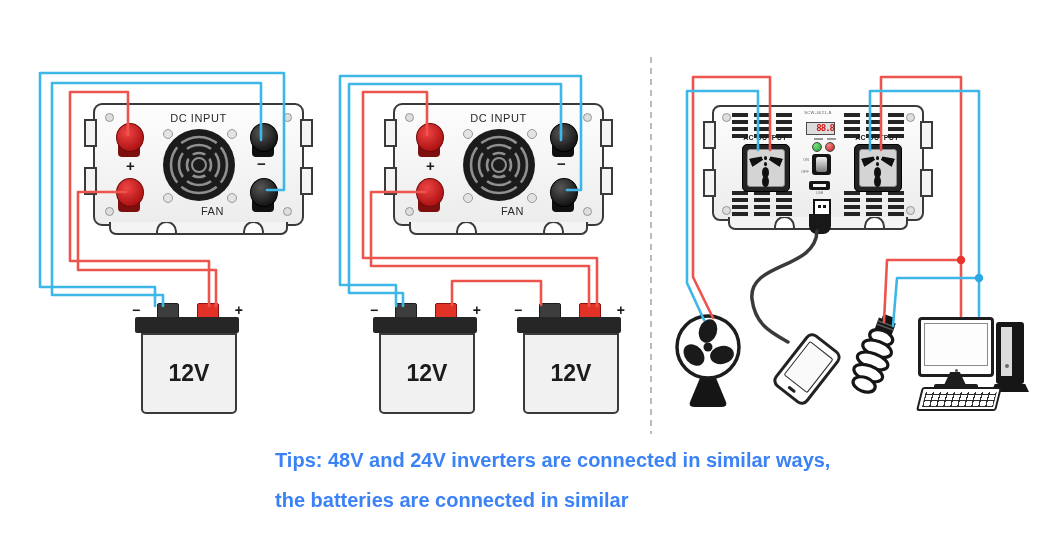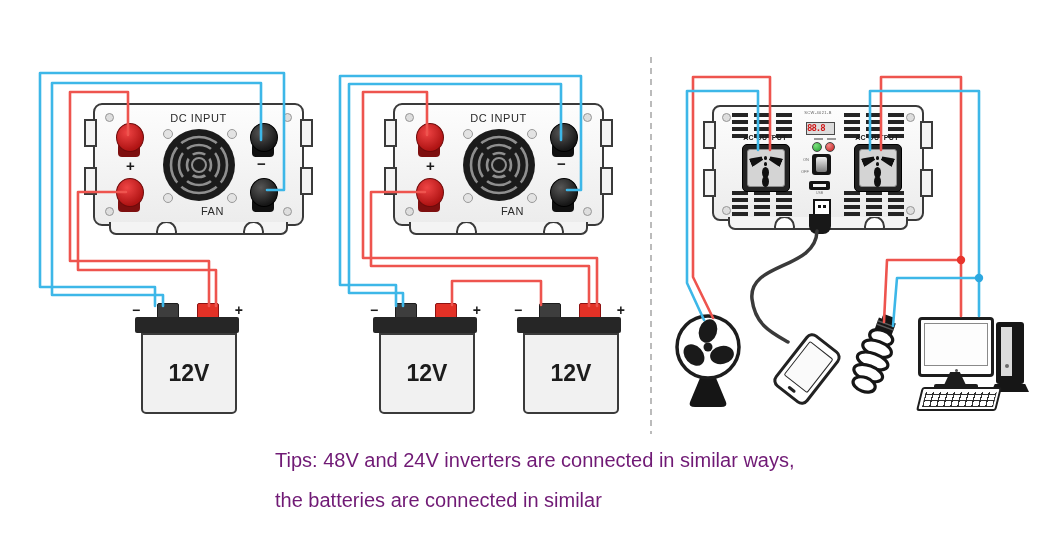--- a/index.html
+++ b/index.html
@@ -1,21 +1,21 @@
 <!DOCTYPE html>
 <html><head>
 <meta charset="utf-8">
 <style>
   html,body{margin:0;padding:0;background:#fff;}
   .stage{position:relative;width:1060px;height:560px;background:#ffffff;overflow:hidden;
          font-family:"Liberation Sans",sans-serif;color:#111;}
 
   
   .sec-title{position:absolute;top:33px;font-size:21px;letter-spacing:.2px;color:#0d0d0d;white-space:nowrap;}
-  .tips-line{position:absolute;left:275px;font-size:20px;color:#701a75;white-space:nowrap;}
+  .tips-line{position:absolute;left:275px;font-size:20px;color:#3b82f6;white-space:nowrap;font-weight:bold;}
 
   
   .dc-inv{position:absolute;width:207px;height:119px;background:linear-gradient(#fdfdfd,#ececec);
           border:2px solid #3a3a3a;border-radius:9px;}
   .tab{position:absolute;width:9px;height:24px;background:#f4f4f4;border:2px solid #3a3a3a;}
   .tab.l{left:-11px;} .tab.r{right:-11px;}
   .tab.t{top:14px;} .tab.b{top:62px;}
   .feet{position:absolute;left:14px;right:14px;bottom:-11px;height:11px;background:#f4f4f4;
         border:2px solid #3a3a3a;border-top:none;border-radius:0 0 7px 7px;overflow:hidden;}
   .notch{position:absolute;bottom:-9px;width:17px;height:17px;border-radius:50%;background:#fff;border:2px solid #3a3a3a;}
@@ -53,21 +53,21 @@
   .socket{position:absolute;width:46px;height:46px;background:#232323;border-radius:5px;border:1px solid #000;}
   .socket-face{position:absolute;inset:4px;background:#d4d4d4;border-radius:3px;border:1px solid #8e8e8e;}
   .sl{position:absolute;background:#101010;}
   .sl-left{left:2px;top:6px;width:13px;height:9px;transform:rotate(-22deg);clip-path:polygon(0 0,100% 30%,100% 70%,0 100%);}
   .sl-right{right:2px;top:6px;width:13px;height:9px;transform:rotate(22deg);clip-path:polygon(0 30%,100% 0,100% 100%,0 70%);}
   .sl-dot{width:3.5px;height:3.5px;border-radius:50%;left:15.5px;}
   .sl-oval{width:7px;height:11px;border-radius:50%;left:13.5px;}
   .model-text{position:absolute;top:3px;left:0;right:0;text-align:center;font-size:4px;color:#5a5a5a;letter-spacing:.4px;}
   .display{position:absolute;left:92px;top:15px;width:27px;height:11px;background:#dcdcdc;border:1px solid #4a4a4a;
            color:#cf1212;font-family:"DejaVu Sans Mono",monospace;font-size:9px;font-weight:bold;
-           line-height:10px;text-align:left;letter-spacing:-1px;}
+           line-height:10px;text-align:right;letter-spacing:-1px;}
   .led-tag{position:absolute;top:31px;width:9px;height:2px;background:#9a9a9a;}
   .led{position:absolute;top:35px;width:8px;height:8px;border-radius:50%;border:1px solid #444;}
   .led.green{background:radial-gradient(circle at 35% 30%,#7ee07e,#1f9c2f);}
   .led.red{background:radial-gradient(circle at 35% 30%,#f28b8b,#c41a1a);}
   .sw-label{position:absolute;font-size:4px;color:#6a6a6a;}
   .switch{position:absolute;left:98px;top:47px;width:19px;height:21px;background:#141414;border-radius:3px;}
   .switch i{position:absolute;left:4px;top:3px;width:11px;height:15px;border-radius:2px;display:block;
             background:linear-gradient(#f2f2f2,#7c7c7c);}
   .usb-port{position:absolute;left:95px;top:74px;width:21px;height:9px;background:#141414;border-radius:2px;}
   .usb-port i{position:absolute;left:4px;top:3px;width:13px;height:3px;background:#f4f4f4;display:block;}

